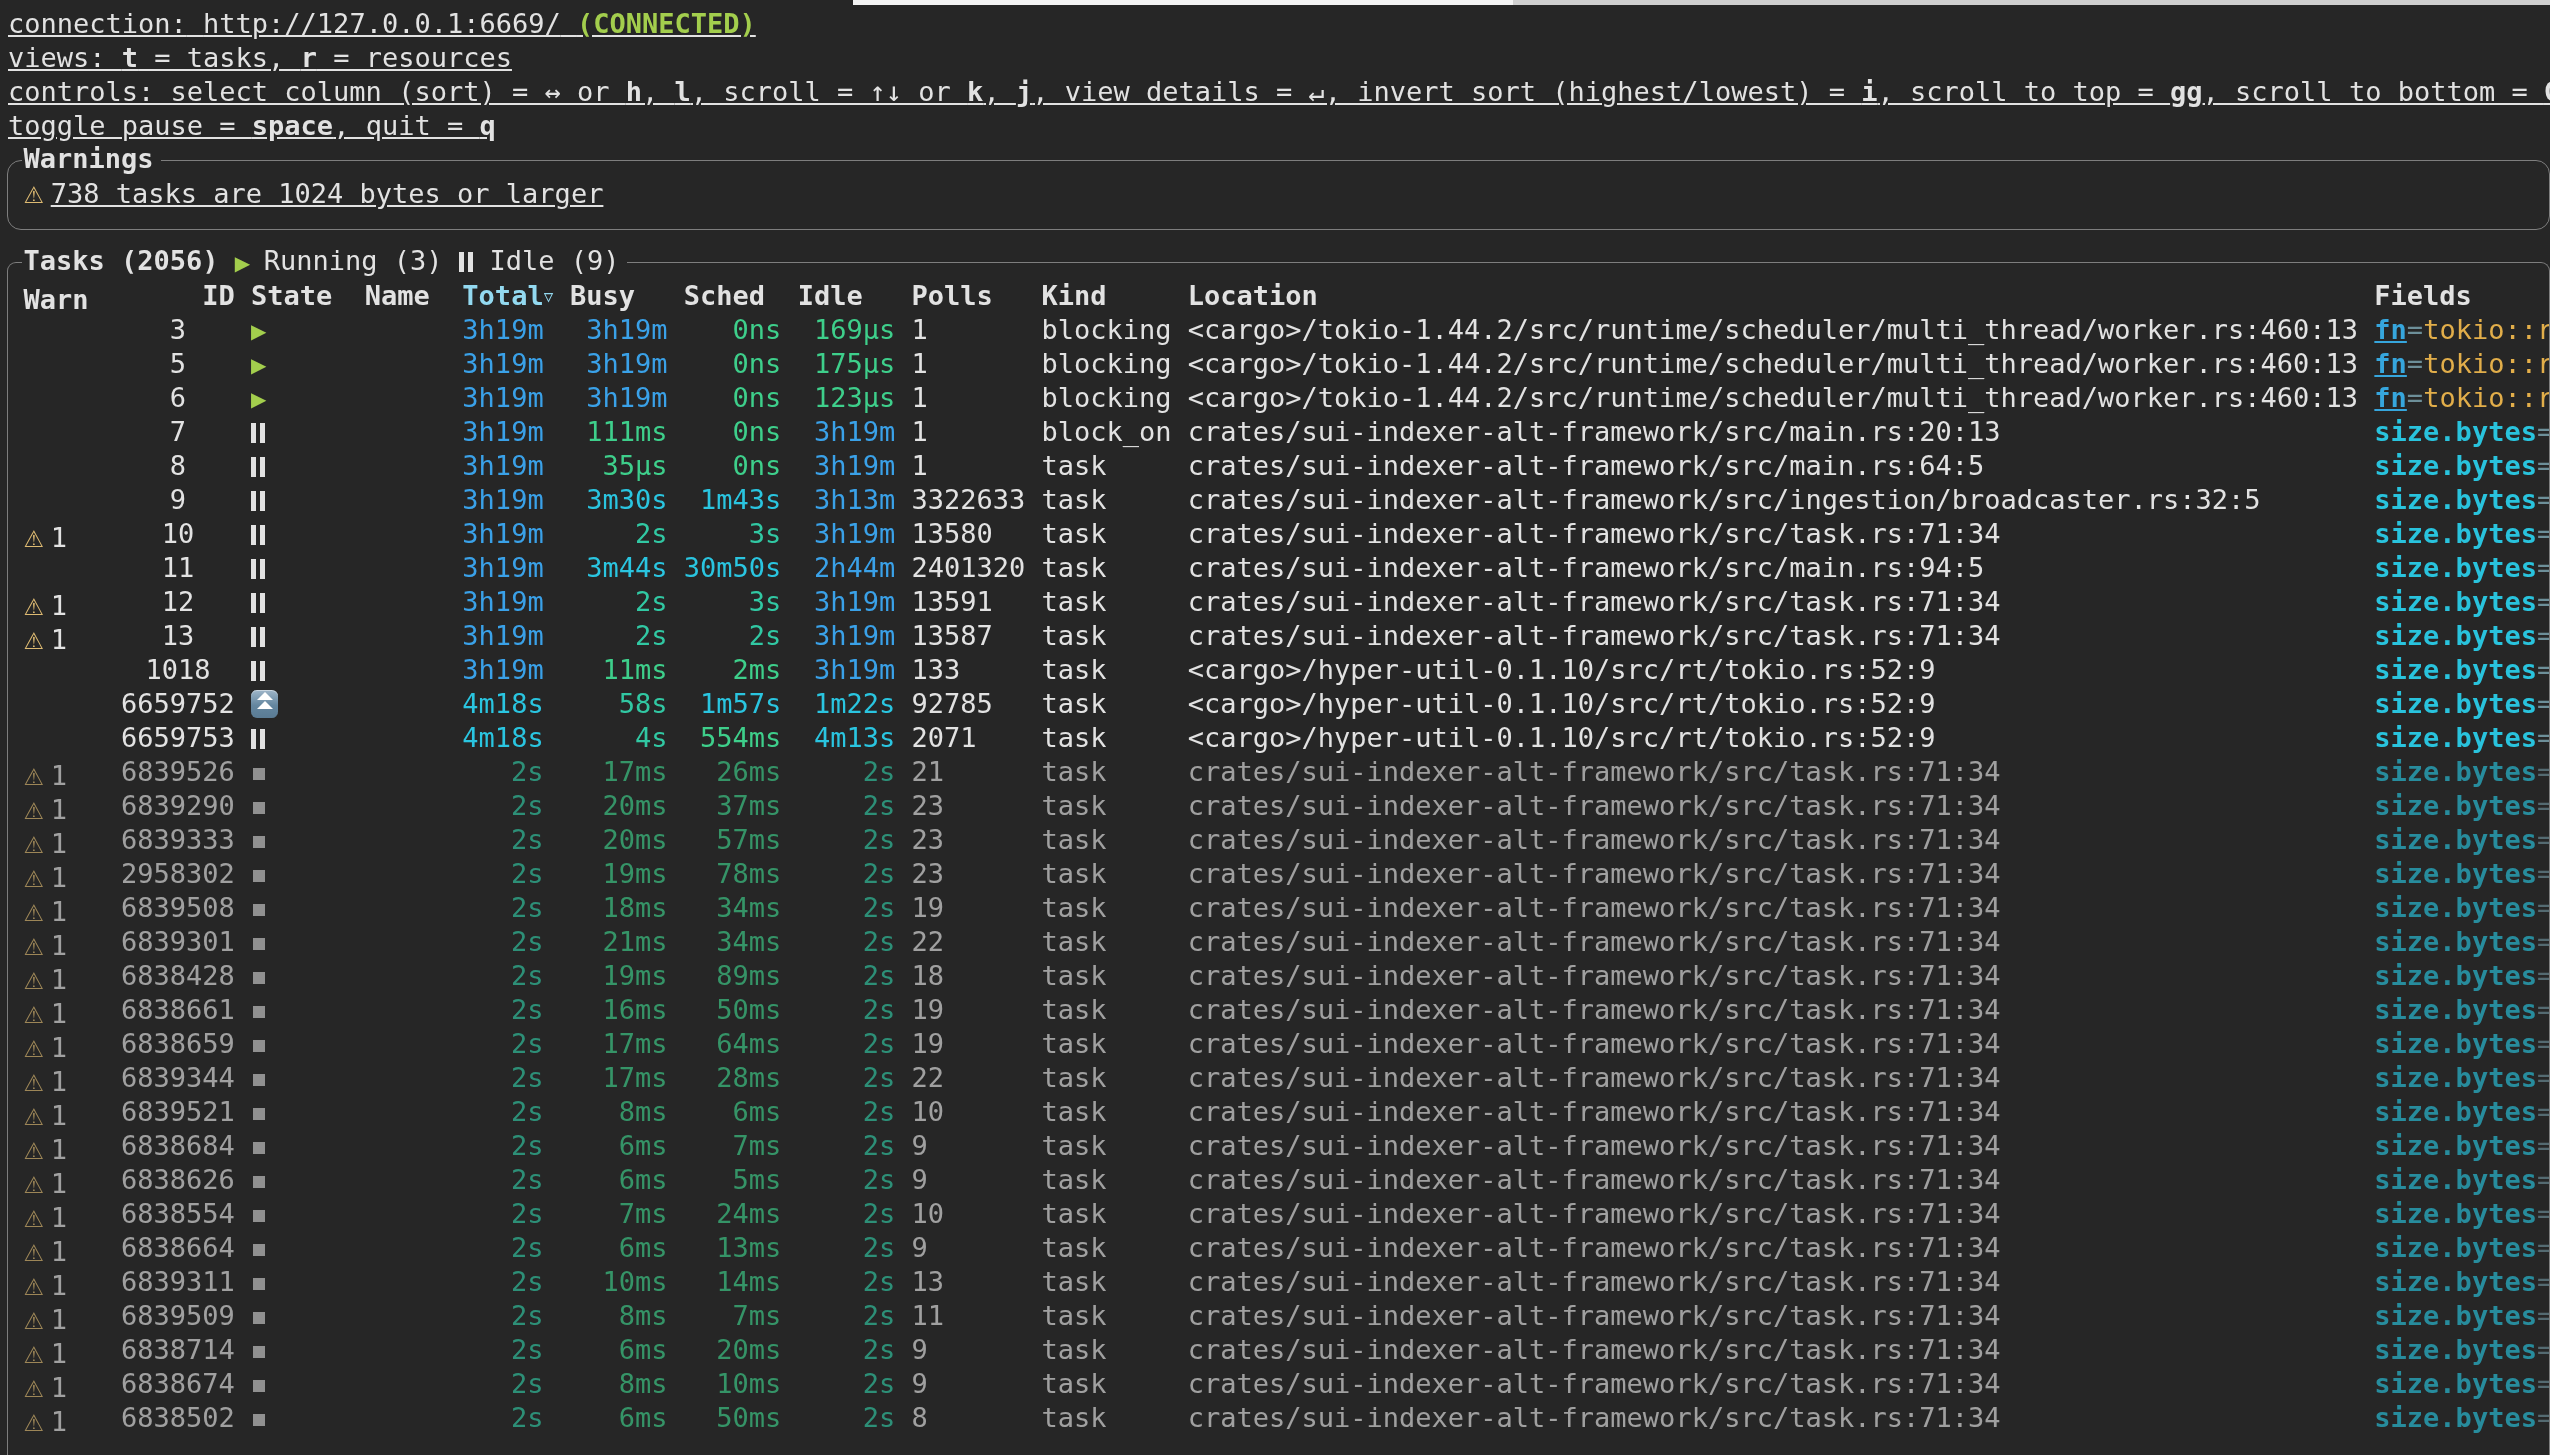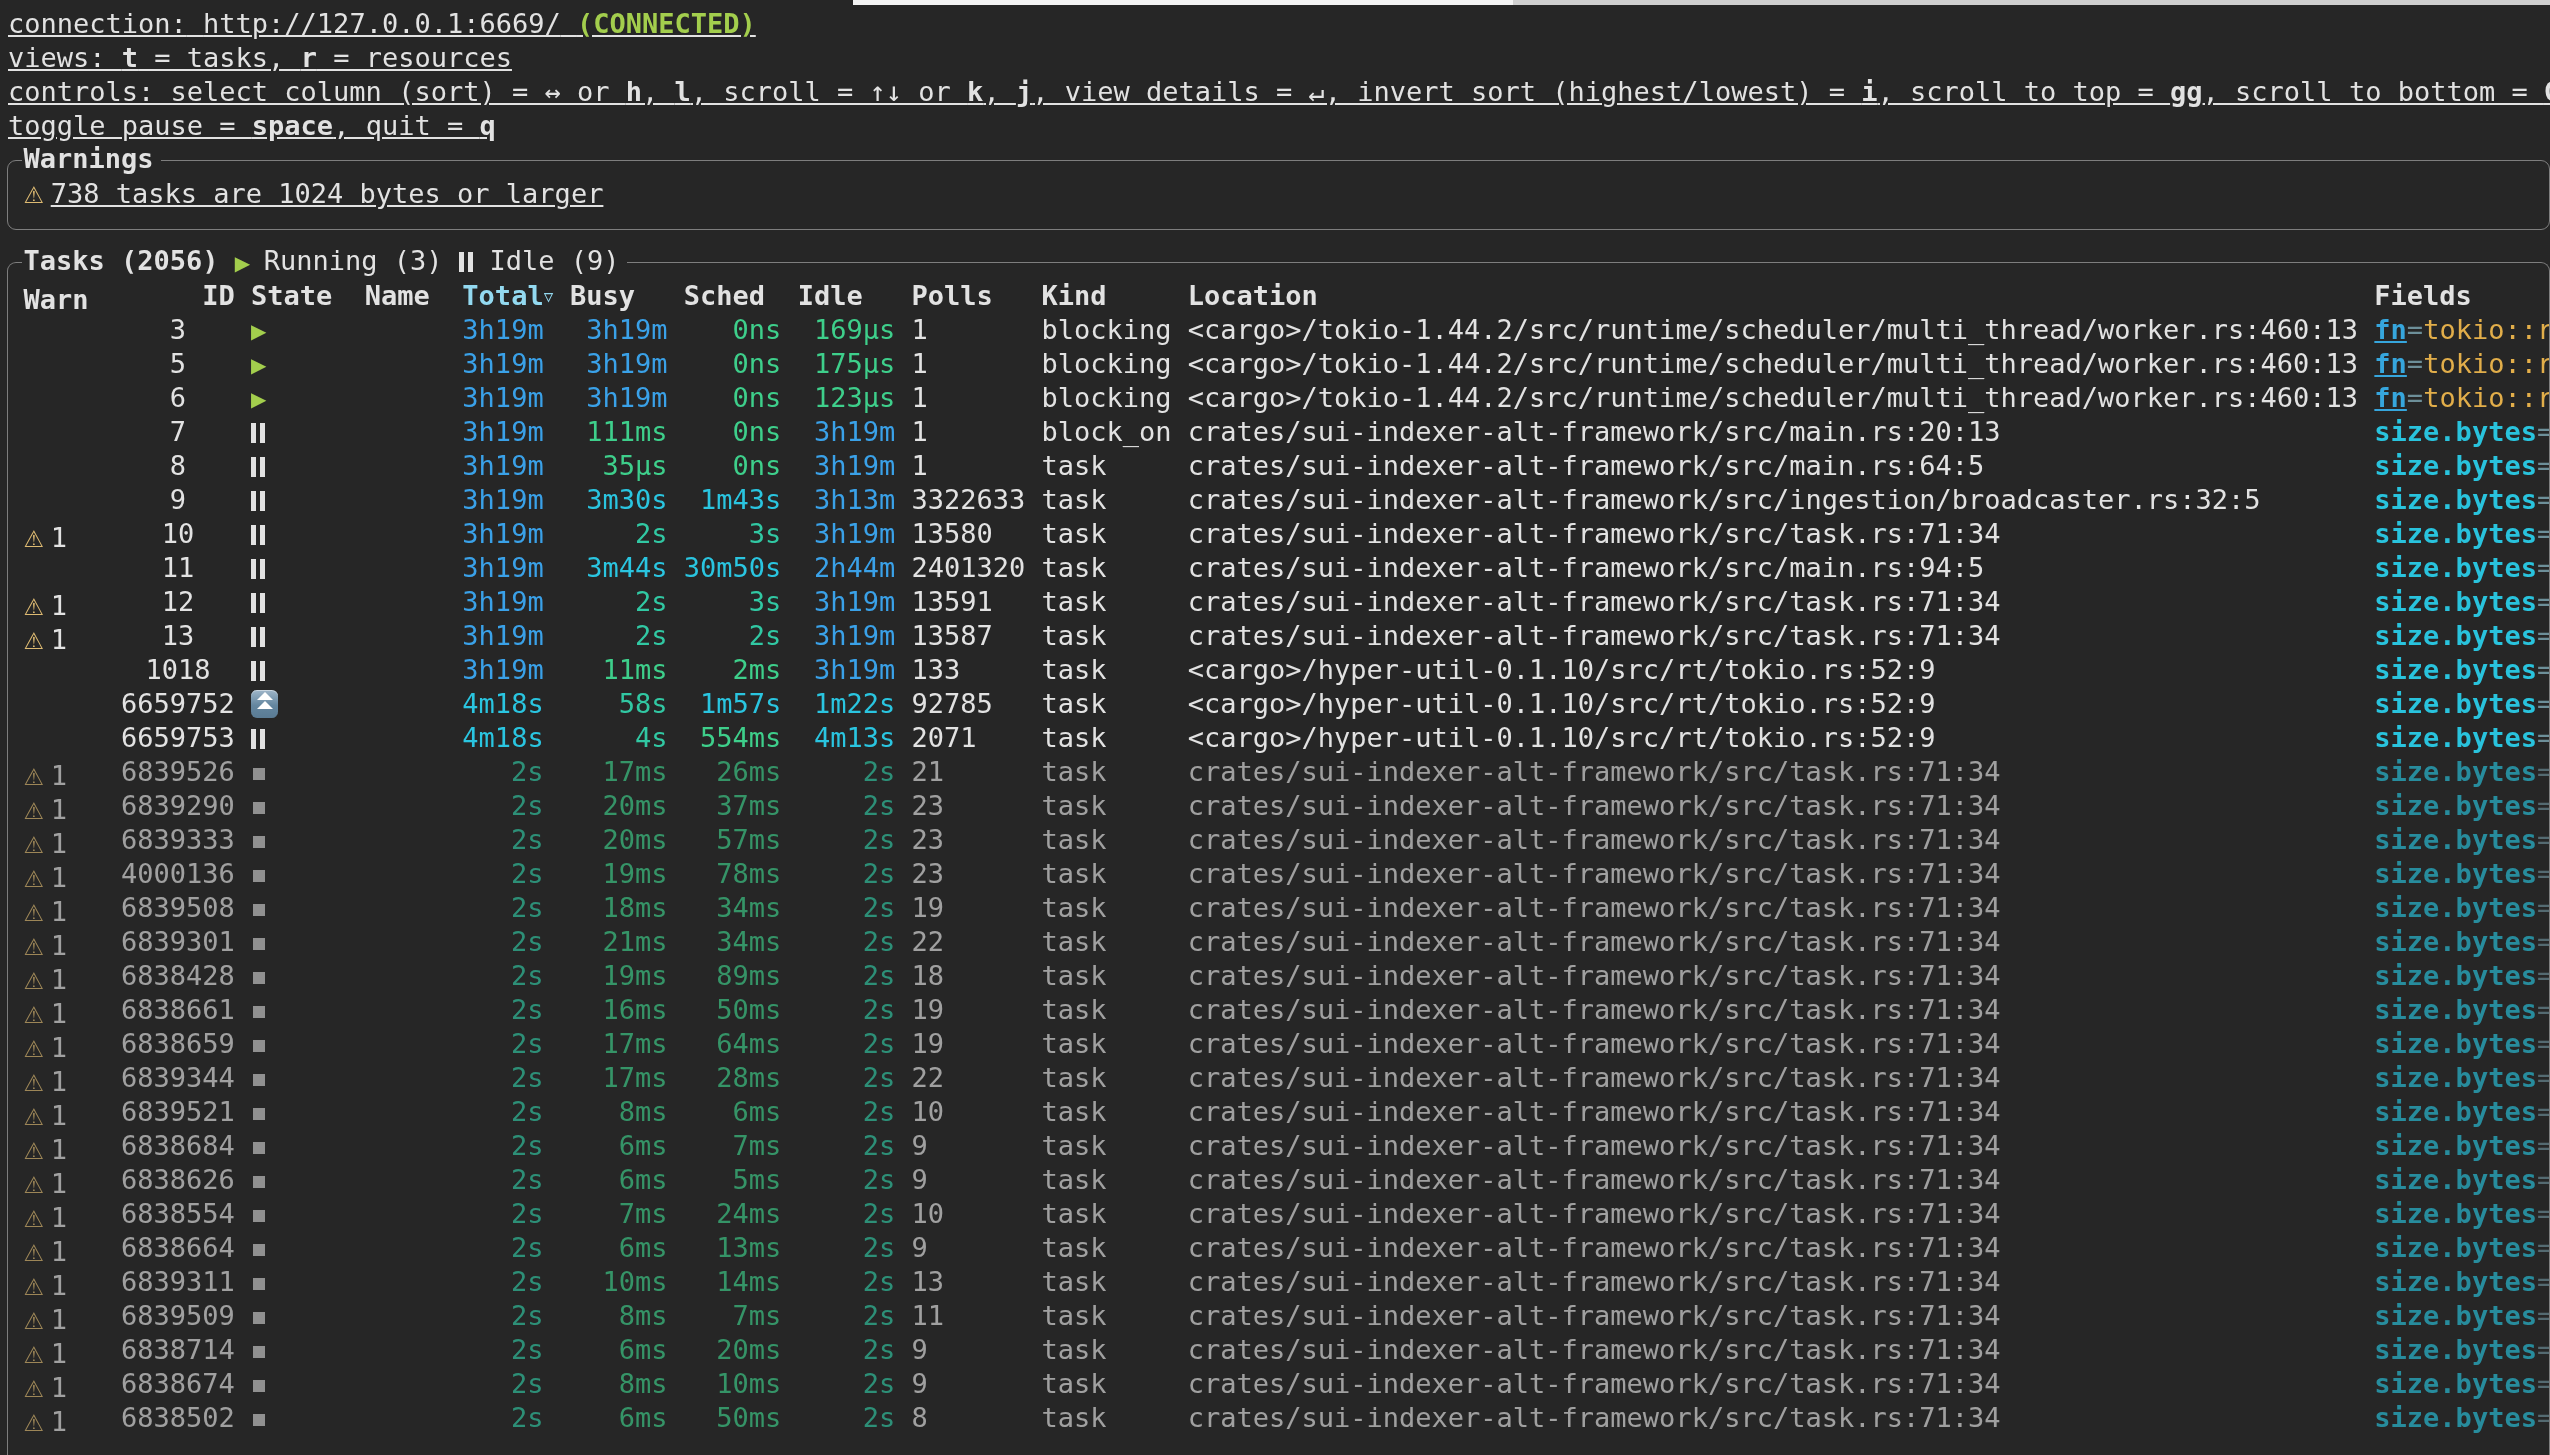--- a/index.html
+++ b/index.html
@@ -15,21 +15,21 @@
     font-family:"DejaVu Sans Mono",monospace; font-size:27px; line-height:34px;
   }
   .b{font-weight:bold;}
   .strip{position:absolute; top:0; height:4.5px;}
   .strip-white{left:853px; width:660px; background:#f3f3f3;}
   .strip-gray{left:1513px; width:1037px; background:#cfcfcf;}
   .statusbar{position:absolute; top:7.2px; left:8px; right:0;}
   .line{height:34px; white-space:pre; overflow:hidden;text-decoration:underline;}
   .green{color:var(--green); font-weight:bold;}
   .box{position:absolute; left:7.2px; width:2543px; border:1.8px solid var(--border);
-       border-radius:9px; box-sizing:border-box;}
+       border-radius:14px; box-sizing:border-box;}
   #warnings-box{top:160px; height:70px;}
   #tasks-box{top:262px; height:1211px; border-bottom:none; border-radius:9px 9px 0 0;}
   .box-title{position:absolute; top:-19px; left:13.5px; height:34px; line-height:34px;
              background:var(--background); padding:0 7.2px 0 1.8px; white-space:pre;}
   .box-content{padding:16px 0 0 15.3px; overflow:hidden;}
   .trow{display:flex; height:34px; line-height:34px; white-space:pre; align-items:center;}
   .c{flex:none; overflow:hidden; white-space:pre;}
   .c-warn {width:6ch;margin-top:8px;}
   .c-id   {width:7ch; text-align:center;}
   .c-state{width:7ch; margin-left:1ch;}
@@ -347,21 +347,21 @@
     <span class="c c-busy d-sub">20ms</span>
     <span class="c c-sched d-sub">57ms</span>
     <span class="c c-idle d-sec">2s</span>
     <span class="c c-polls">23</span>
     <span class="c c-kind">task</span>
     <span class="c c-loc">crates/sui-indexer-alt-framework/src/task.rs:71:34</span>
     <span class="c c-fields"><span class="k-cyan">size.bytes</span><span class="f-eq">=</span><span class="f-val"></span></span>
   </div>
         <div class="trow dim">
     <span class="c c-warn"><span class="warn-glyph">⚠</span><span class="wcount">1</span></span>
-    <span class="c c-id">4000136</span>
+    <span class="c c-id">2958302</span>
     <span class="c c-state"><span class="i-done"></span></span>
     <span class="c c-name"></span>
     <span class="c c-total d-sec">2s</span>
     <span class="c c-sort"></span>
     <span class="c c-busy d-sub">19ms</span>
     <span class="c c-sched d-sub">78ms</span>
     <span class="c c-idle d-sec">2s</span>
     <span class="c c-polls">23</span>
     <span class="c c-kind">task</span>
     <span class="c c-loc">crates/sui-indexer-alt-framework/src/task.rs:71:34</span>

